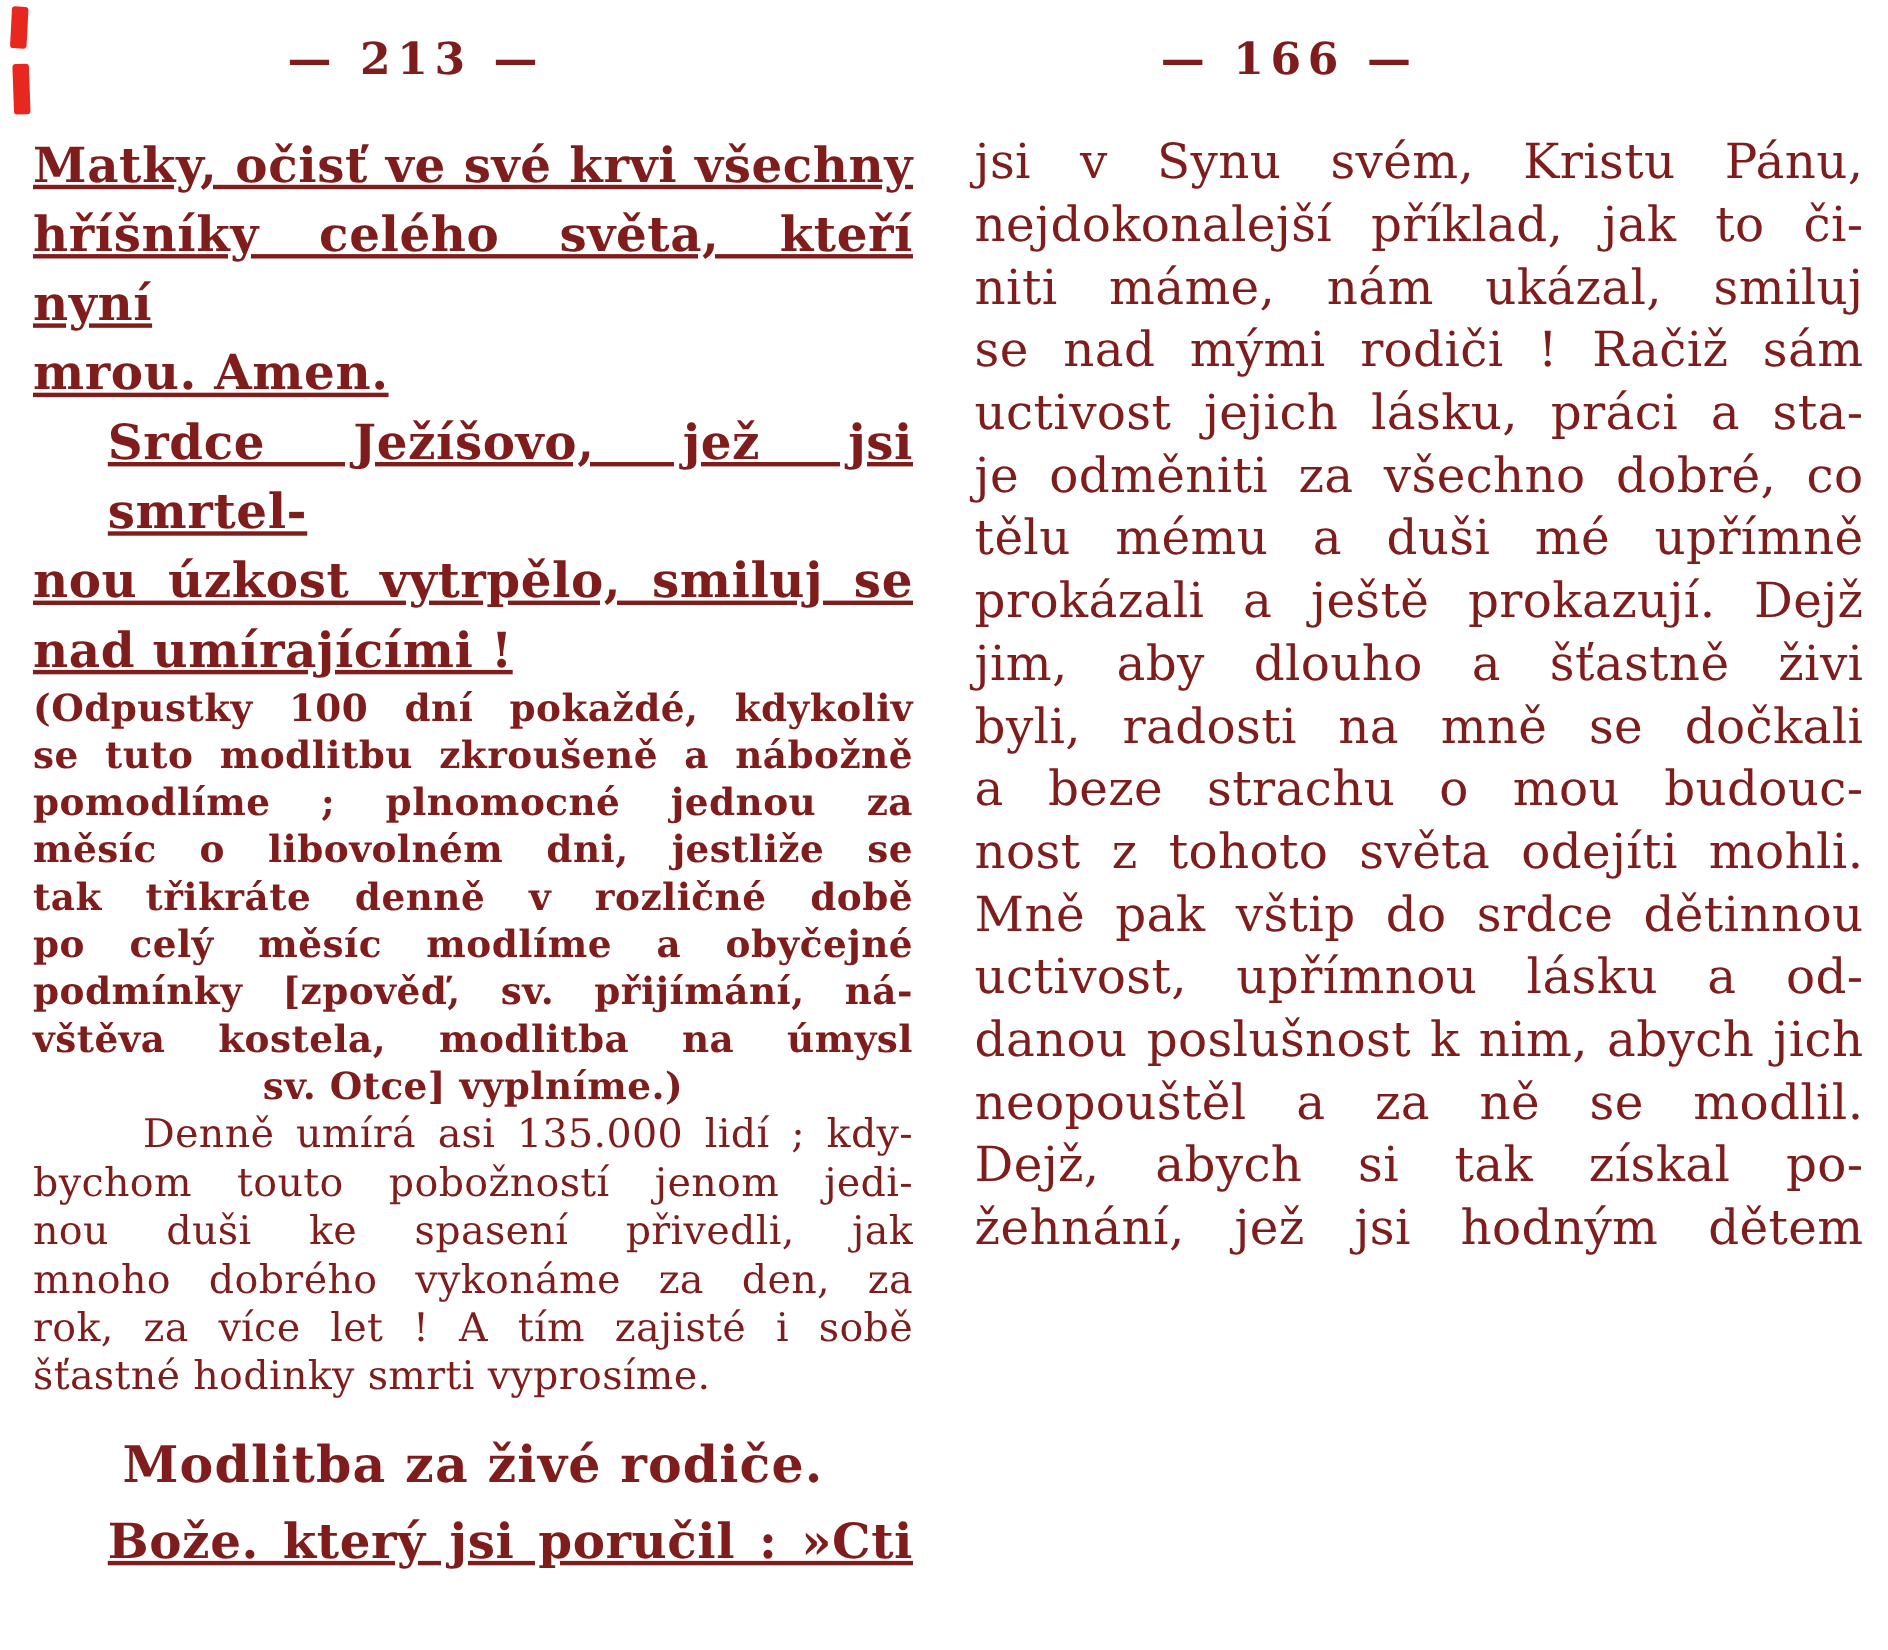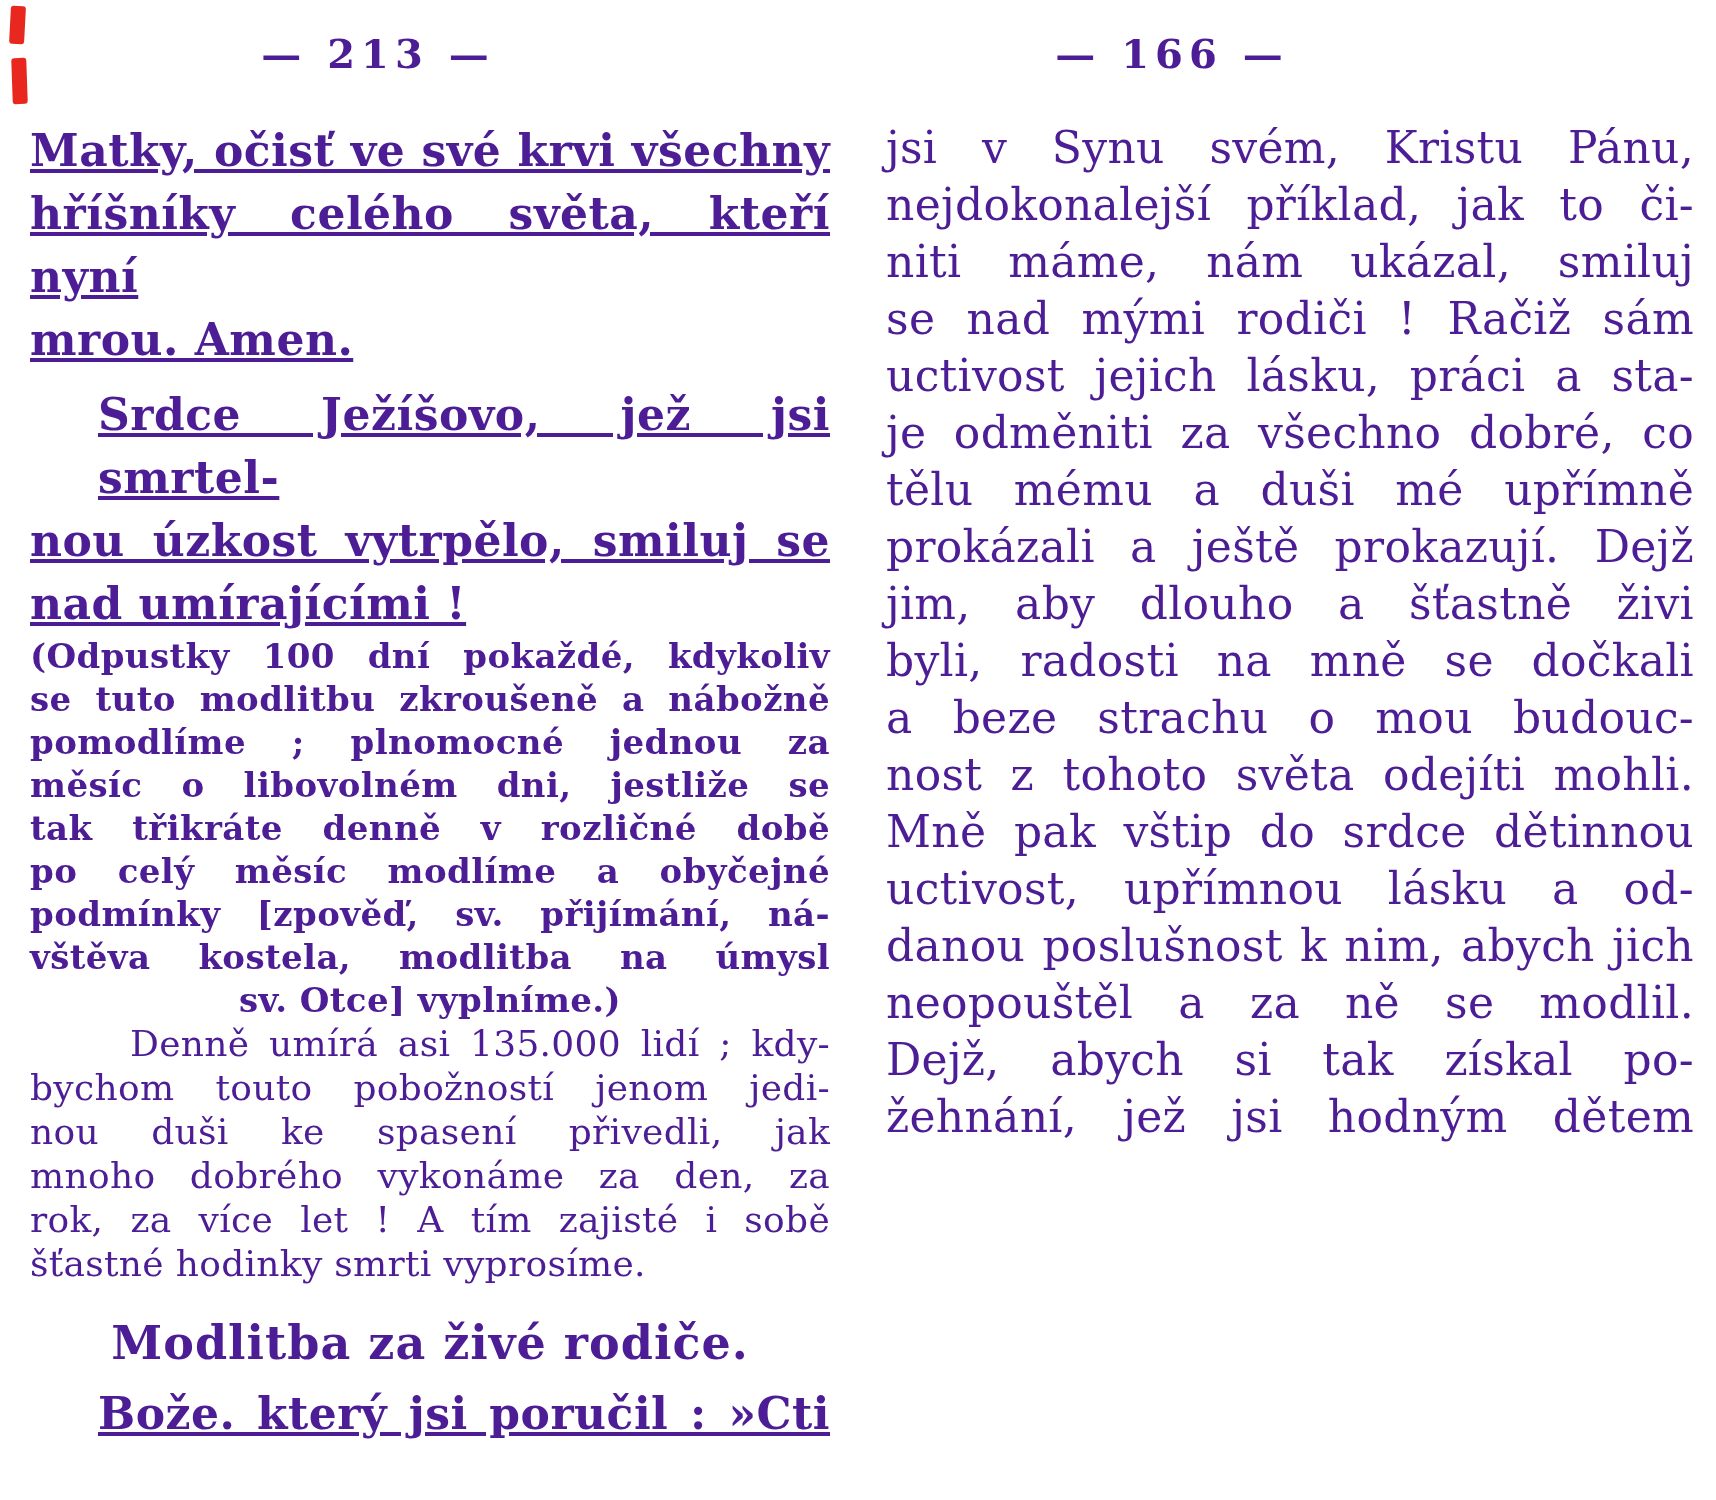--- a/index.html
+++ b/index.html
@@ -5,21 +5,21 @@
   html, body {
     margin: 0;
     padding: 0;
     background: #ffffff;
   }
   .sheet {
     position: relative;
     width: 1716px;
     height: 1500px;
     background: #ffffff;
-    color: #4c1d95;
+    color: #7f1d1d;
     font-family: "DejaVu Serif", "Liberation Serif", serif;
     overflow: hidden;
   }
   
   .red-mark {
     position: absolute;
     width: 15px;
     border-radius: 3px;
     background: #e8281e;
   }
@@ -74,21 +74,21 @@
   .note {
     font-size: 36px;
     line-height: 44px;
     font-weight: 400;
     letter-spacing: 0.3px;
     text-align: justify;
     text-align-last: justify;
   }
   .end  { text-align-last: left; }
   .cent { text-align: left; text-align-last: center; }
-  .indent  { padding-left: 68px; margin-top: 12px; }
+  .indent  { padding-left: 68px; }
   .indent2 { padding-left: 100px; }
 
   .heading {
     margin-top: 30px;
     margin-bottom: 12px;
     font-size: 46px;
     font-weight: 700;
     letter-spacing: 1px;
     text-align: center;
     white-space: nowrap;

